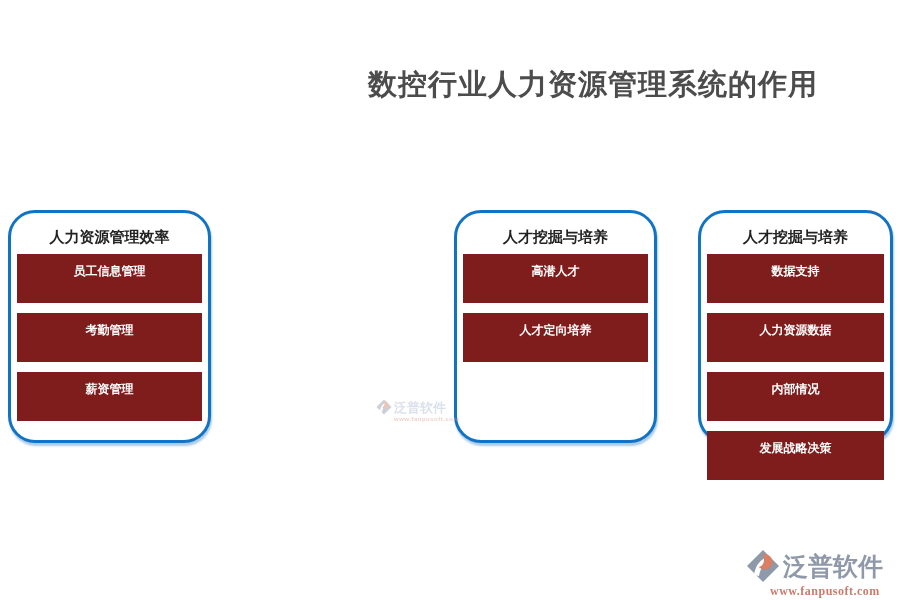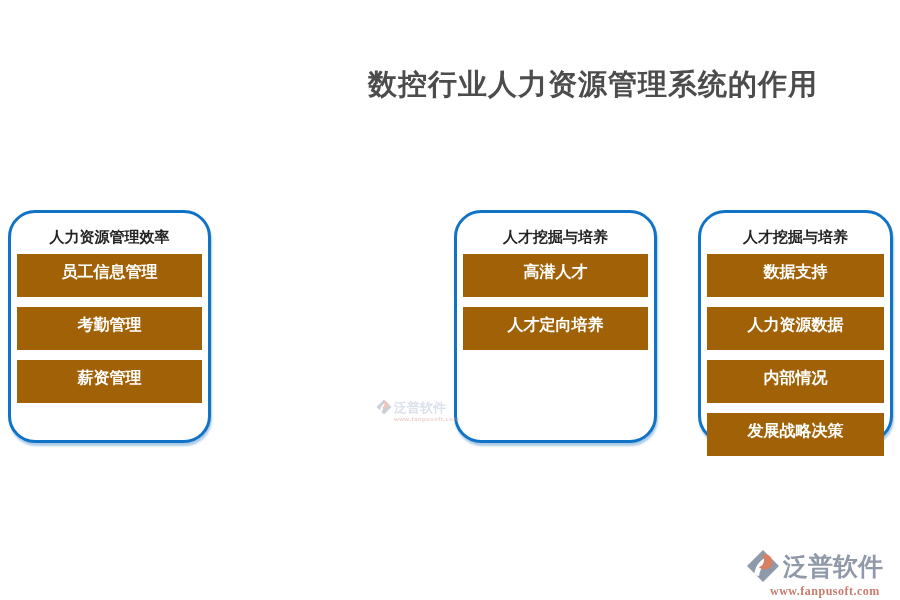--- a/index.html
+++ b/index.html
@@ -23,23 +23,23 @@
   .card-1 { left:8px;   width:203px; }
   .card-2 { left:238px; width:203px; }
   .card-3 { left:454px; width:203px; }
   .card-4 { left:698px; width:195px; }
   .card-header {
     height:32px; line-height:30px; text-align:center;
     font-size:15px; font-weight:bold; color:#222222;
     white-space:nowrap; overflow:hidden;
   }
   .pill {
-    height:43px; line-height:35px; margin:0 1px 10px 1px;
-    background:#a16207; color:#ffffff; text-align:center;
-    font-size:16px; font-weight:bold; white-space:nowrap; overflow:hidden;
+    height:49px; line-height:35px; margin:0 1px 10px 1px;
+    background:#7f1d1d; color:#ffffff; text-align:center;
+    font-size:12px; font-weight:bold; white-space:nowrap; overflow:hidden;
   }
   .watermark {
     position:absolute; left:376px; top:399px; width:80px;
     opacity:0.45; line-height:1;
   }
   .wm-row { display:flex; align-items:center; gap:2px; }
   .wm-text {
     font-size:13px; font-weight:bold; color:#aebdd2;
     font-family:"Liberation Serif","DejaVu Serif",serif; white-space:nowrap;
   }

